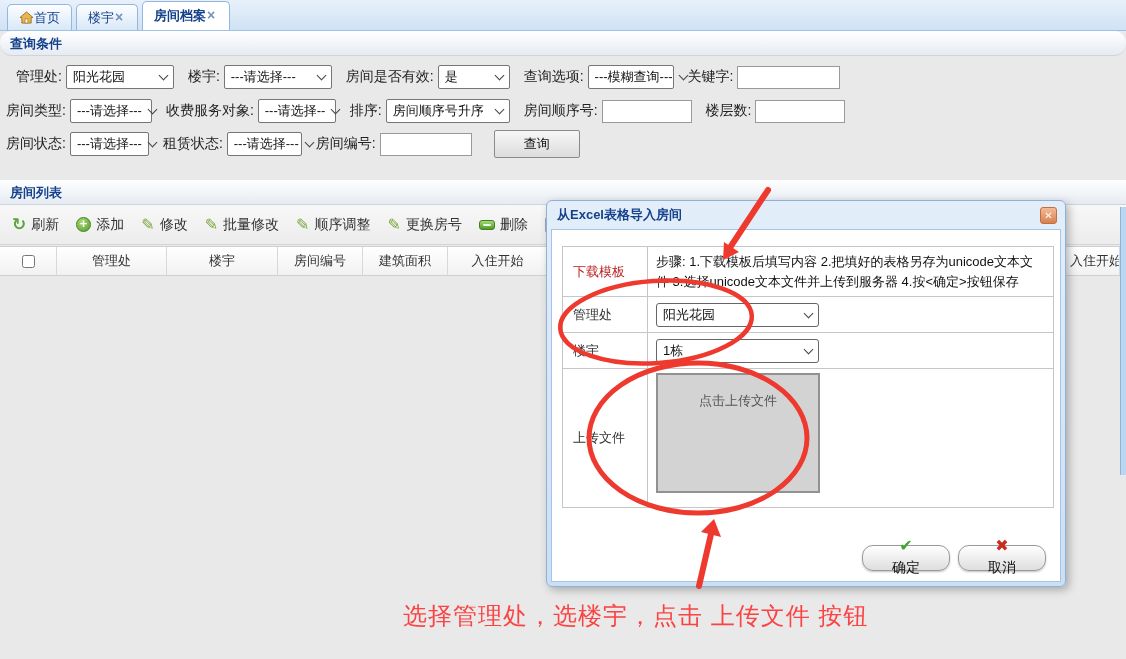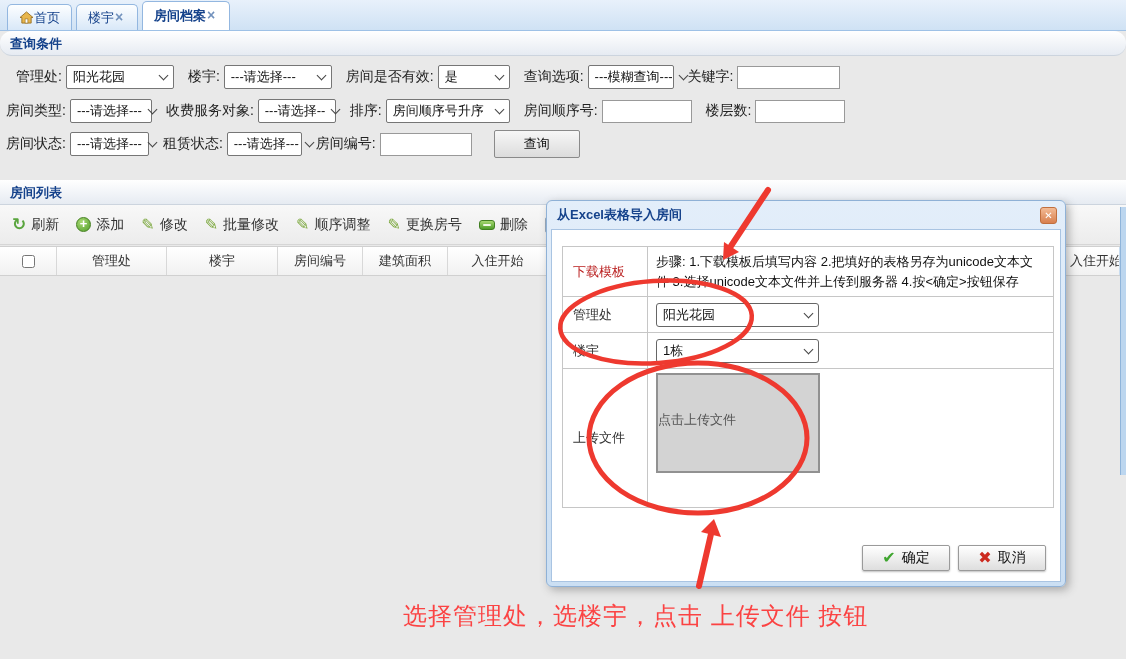--- a/index.html
+++ b/index.html
@@ -173,32 +173,33 @@
   .r4 .dval { align-items: flex-start; padding-top: 4px; }
   .dlink { color: #b91c1c; cursor: pointer; }
   .steps { line-height: 1.5; }
   .dsel {
     display: inline-flex; align-items: center; justify-content: space-between;
     width: 163px; height: 24px; background: #fff;
     border: 1px solid #666; border-radius: 3px;
     padding: 0 6px; font-size: 13px; cursor: pointer;
   }
   .upload-box {
-    width: 164px; height: 100px; background: #d3d3d3;
+    width: 164px; height: 120px; background: #d3d3d3;
     border: 2px solid #919191; cursor: pointer;
-    padding-top: 36px; font-size: 13px; color: #555;
+    text-align: center; padding-top: 17px; font-size: 13px; color: #555;
   }
   .dlg-buttons { position: absolute; right: 14px; bottom: 10px; display: flex; gap: 8px; }
   .pill {
-    width: 88px; height: 26px; border: 1px solid #9a9a9a; border-radius: 2px;
+    width: 88px; height: 26px; border: 1px solid #9a9a9a; border-radius: 11px;
     background: linear-gradient(#ffffff, #dedede);
     display: inline-flex; align-items: center; justify-content: center; gap: 6px;
     font-size: 14px; color: #111; cursor: pointer;
     box-shadow: inset 0 1px 0 #fff, 0 1px 2px rgba(0,0,0,.25);
     font-family: inherit;
+    flex-direction: column;
   }
   .ic-ok::before { content: "✔"; }
   .ic-ok { color: #3fa52f; font-weight: bold; font-size: 16px; line-height: 14px; }
   .ic-cancel::before { content: "✖"; }
   .ic-cancel { color: #cc2a1f; font-weight: bold; font-size: 16px; line-height: 14px; }
 
   
   .overlay { position: absolute; left: 0; top: 0; width: 1126px; height: 659px; pointer-events: none; z-index: 40; }
   .red-note {
     position: absolute; left: 403px; top: 600px; z-index: 35;

